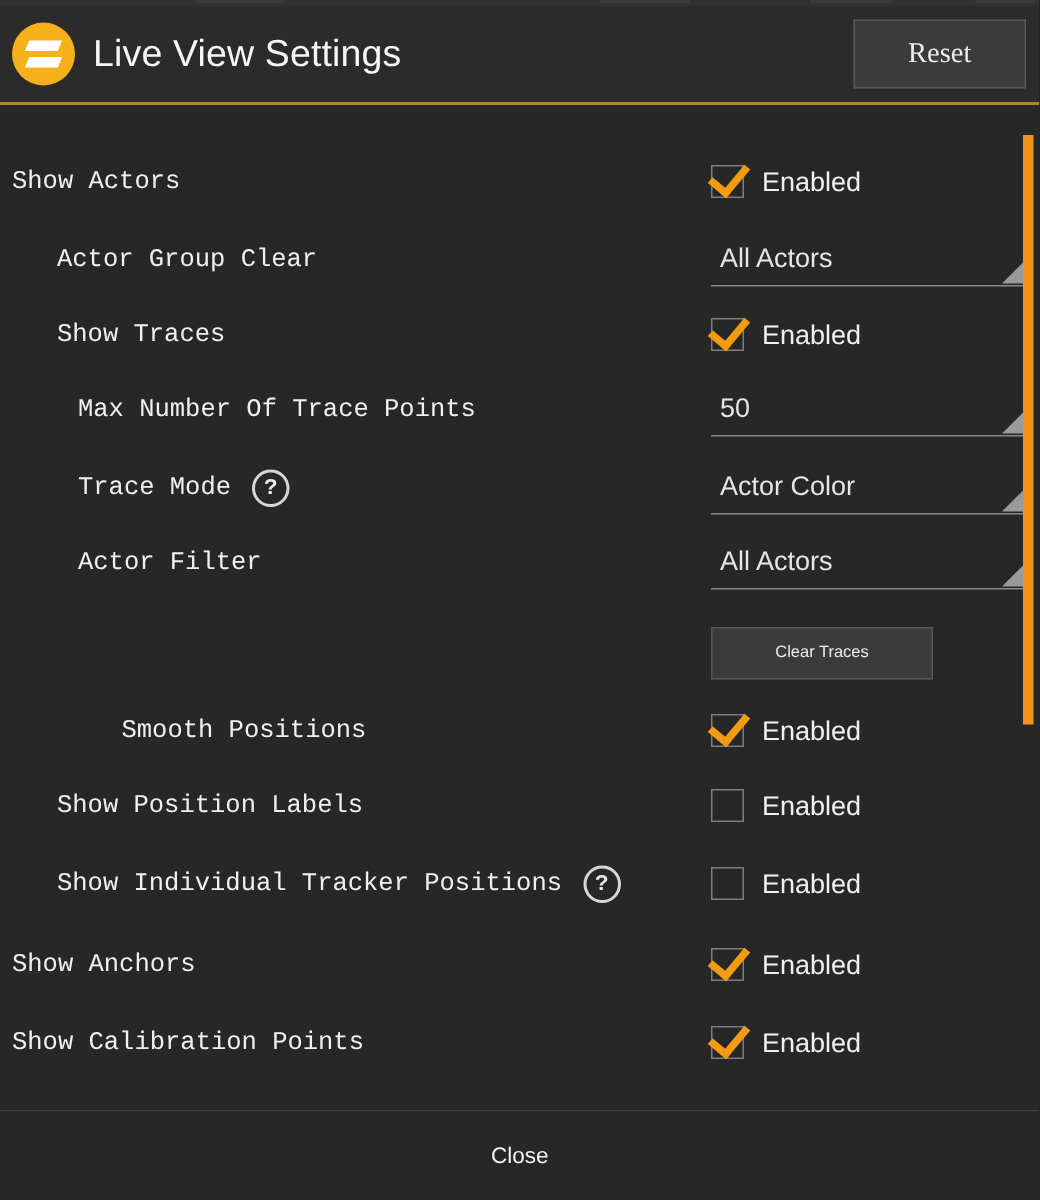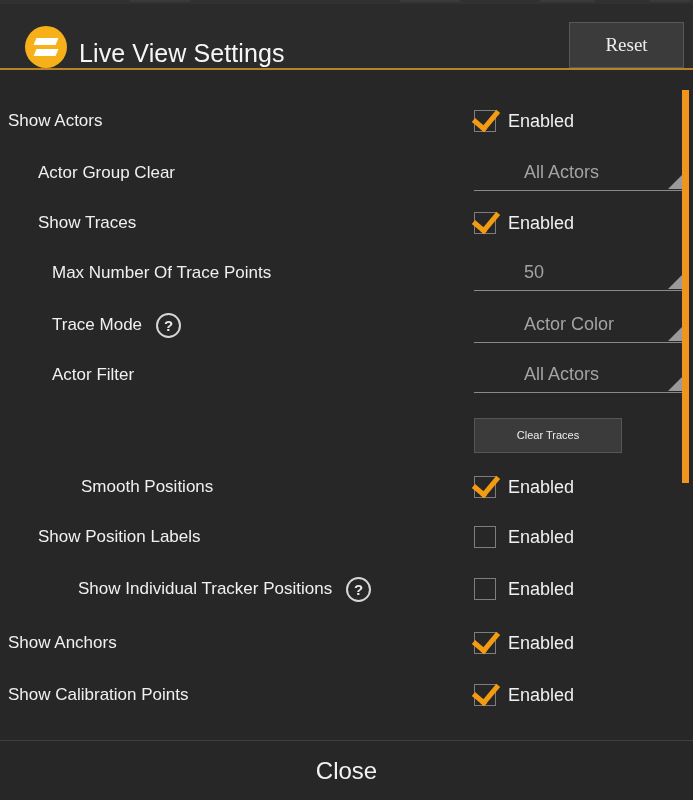--- a/index.html
+++ b/index.html
@@ -40,22 +40,22 @@
   }
 
   
   .header {
     position: absolute;
     left: 0; top: 4px;
     width: 693px;
     height: 64px;
     background: #2b2b2b;
     display: flex;
-    align-items: flex-end;
-    padding: 0 8px 0 25px;
+    align-items: center;
+    padding: 0 8px 0 8px;
   }
 
   .logo {
     width: 42px; height: 42px;
     border-radius: 50%;
     background: #f5b01a;
     position: relative;
     flex: 0 0 auto;
     margin-right: 12px;
   }
@@ -120,20 +120,21 @@
     display: flex;
     align-items: center;
   }
 
   .label {
     font-size: 17px;
     color: #f0f0f0;
     white-space: nowrap;
     display: flex;
     align-items: center;
+    font-family: Liberation Mono, monospace;
   }
   .indent-0 { padding-left: 8px; }
   .indent-1 { padding-left: 38px; }
   .indent-2 { padding-left: 52px; }
 
   .help-icon {
     display: inline-flex;
     align-items: center;
     justify-content: center;
     width: 25px; height: 25px;
@@ -186,24 +187,23 @@
     position: relative;
     width: 210px;
     height: 36px;
     border-bottom: 1px solid #8a8a8a;
     display: flex;
     align-items: center;
     cursor: pointer;
   }
   .dropdown .value {
     font-size: 18px;
-    color: #a3a3a3;
+    color: #e5e5e5;
     padding-left: 6px;
     white-space: nowrap;
-    margin-left: 44px;
   }
   .dropdown .arrow {
     position: absolute;
     right: 0; bottom: 1px;
     width: 0; height: 0;
     border-left: 16px solid transparent;
     border-bottom: 16px solid #9a9a9a;
   }
 
   
@@ -251,21 +251,21 @@
     left: 0; top: 741px;
     width: 693px;
     height: 59px;
     background: #272727;
     display: flex;
     align-items: center;
     justify-content: center;
     cursor: pointer;
   }
   .footer .close-label {
-    font-size: 24px;
+    font-size: 15px;
     color: #f2f2f2;
   }
 </style>
 </head>
 <body>
 
 <div id="app">
 
   <div class="top-sliver">
     <div class="seg" style="left:130px;width:60px;"></div>
@@ -373,21 +373,21 @@
         <div class="label indent-1">
           <span>Show Position Labels</span>
         </div>
         <div class="control">
           <div class="checkrow">
             <span class="checkbox"></span>
             <span class="check-label">Enabled</span>
           </div>
         </div>
       </div>
-      <div class="row" style="top: 494px; padding-left: 40px;">
+      <div class="row" style="top: 494px;">
         <div class="label indent-1">
           <span>Show Individual Tracker Positions</span>
           <span class="help-icon">?</span>
         </div>
         <div class="control">
           <div class="checkrow">
             <span class="checkbox"></span>
             <span class="check-label">Enabled</span>
           </div>
         </div>

